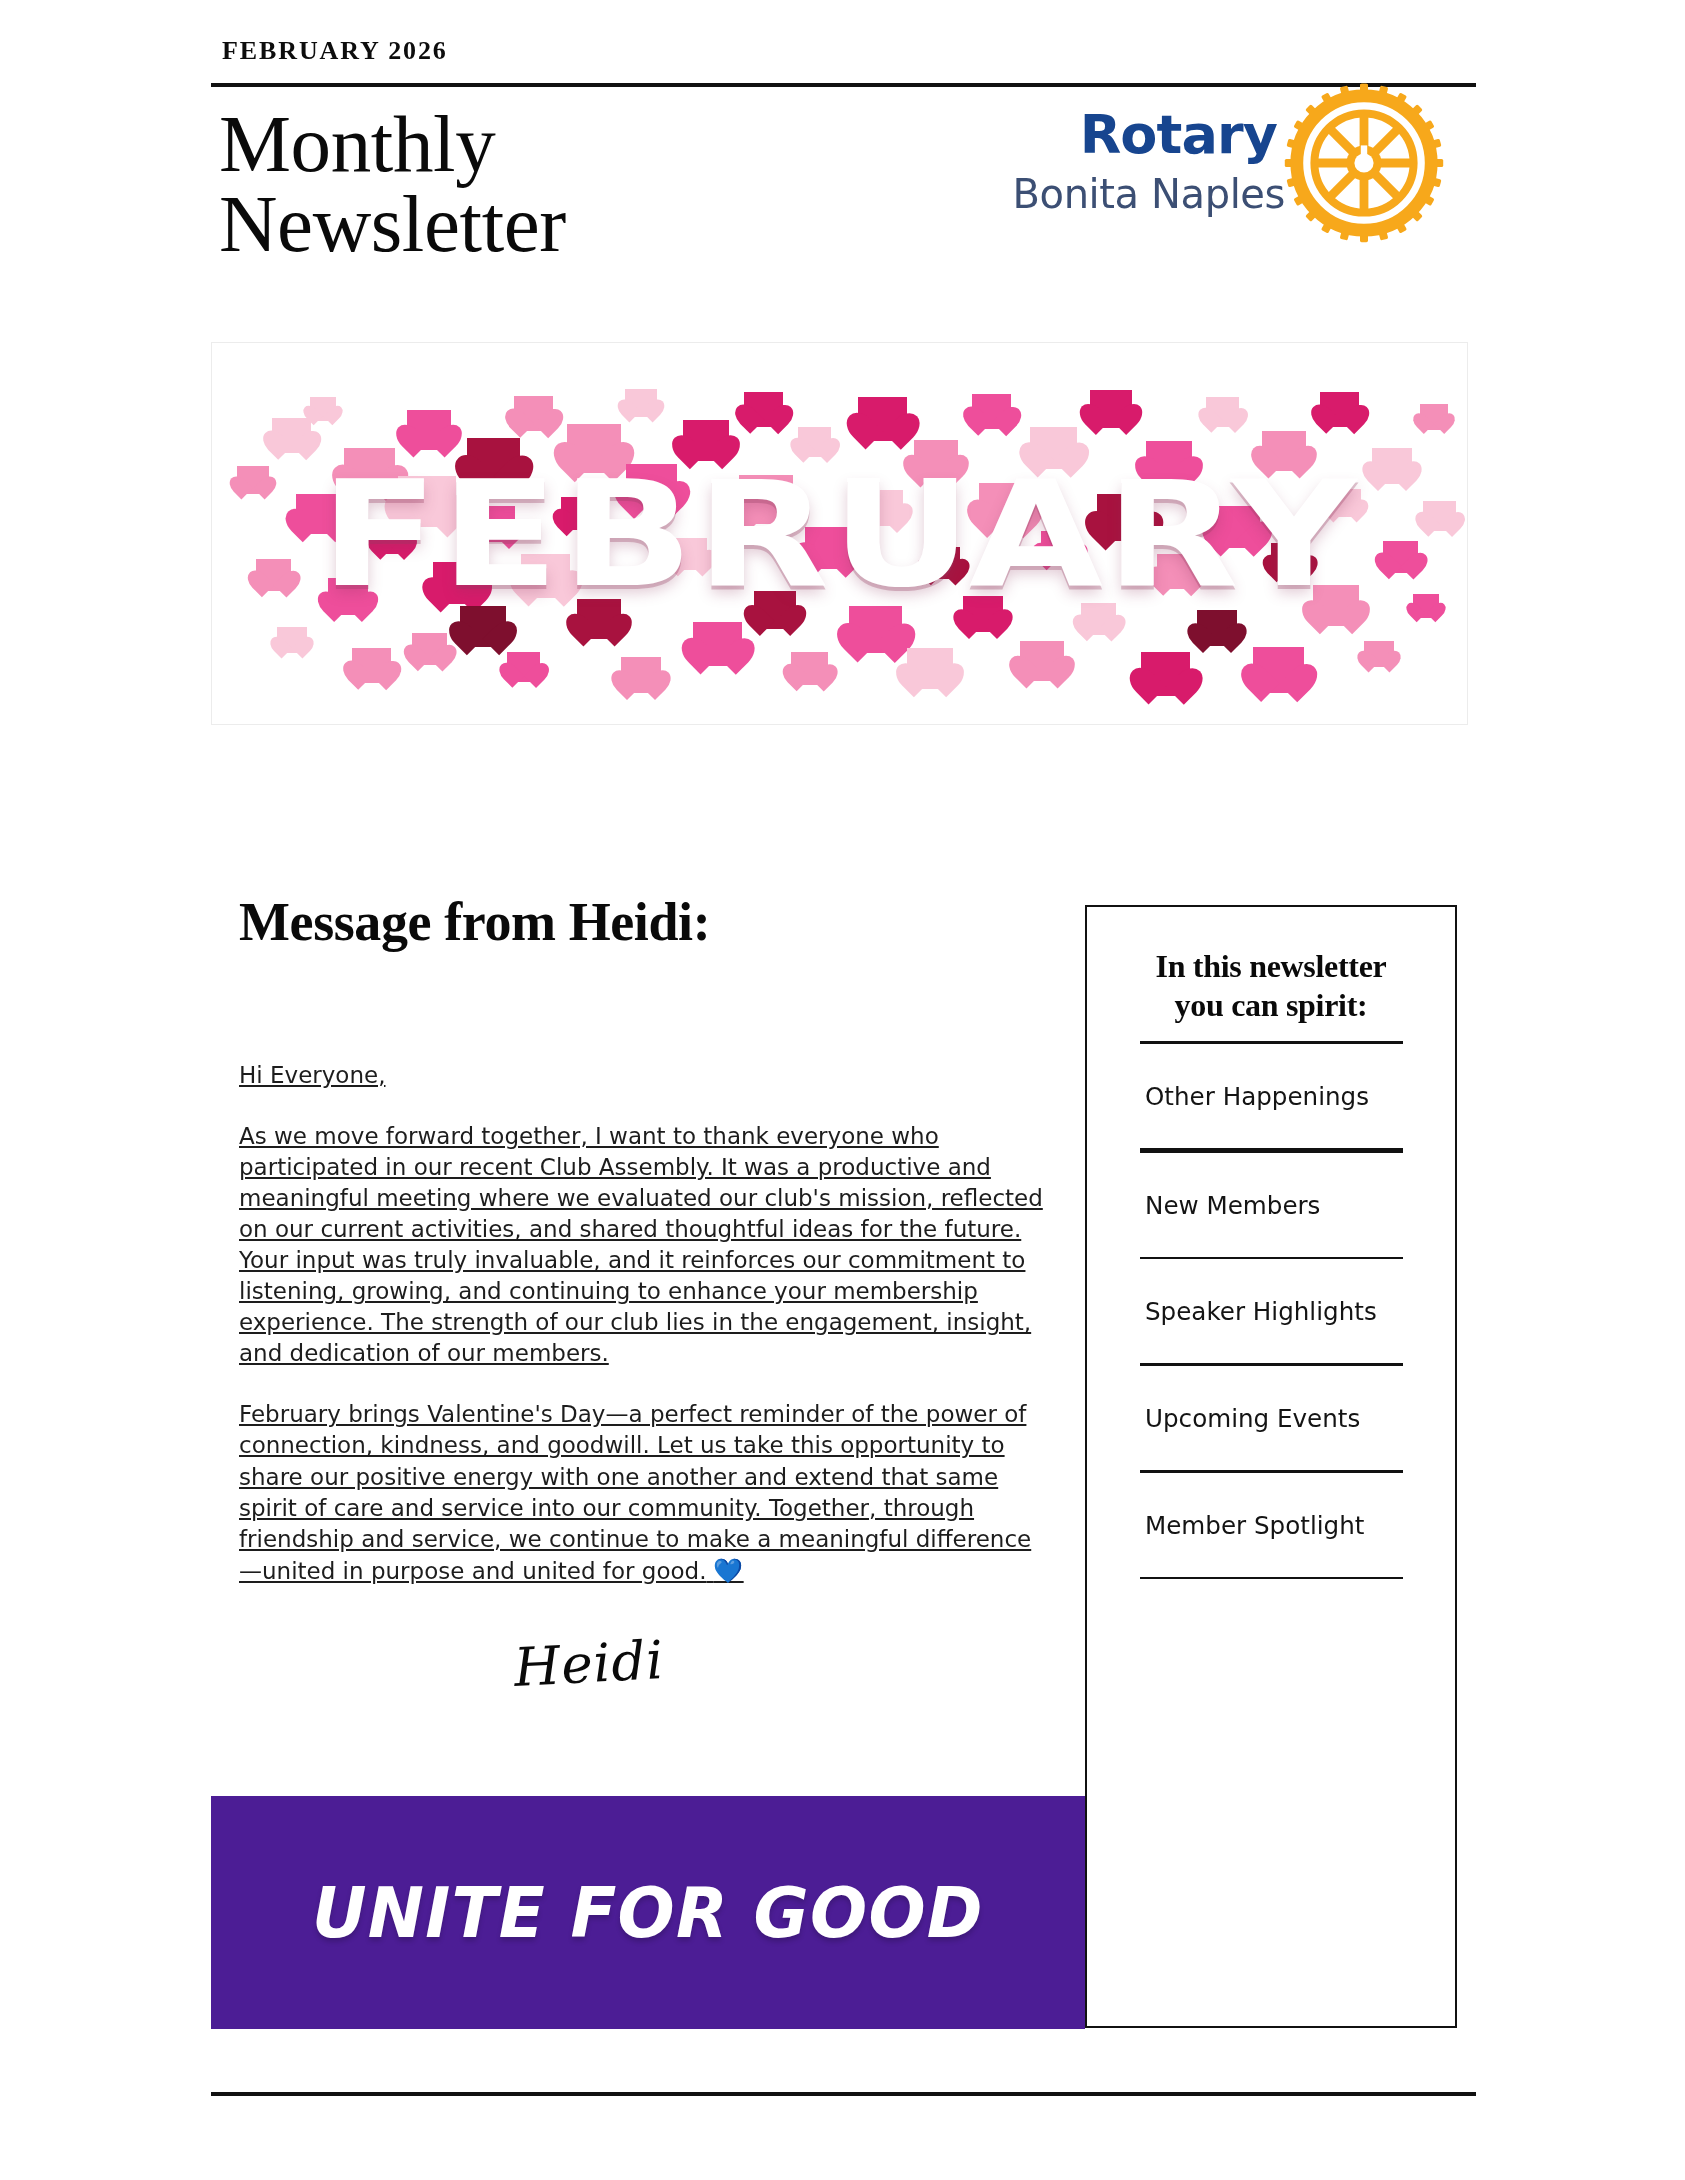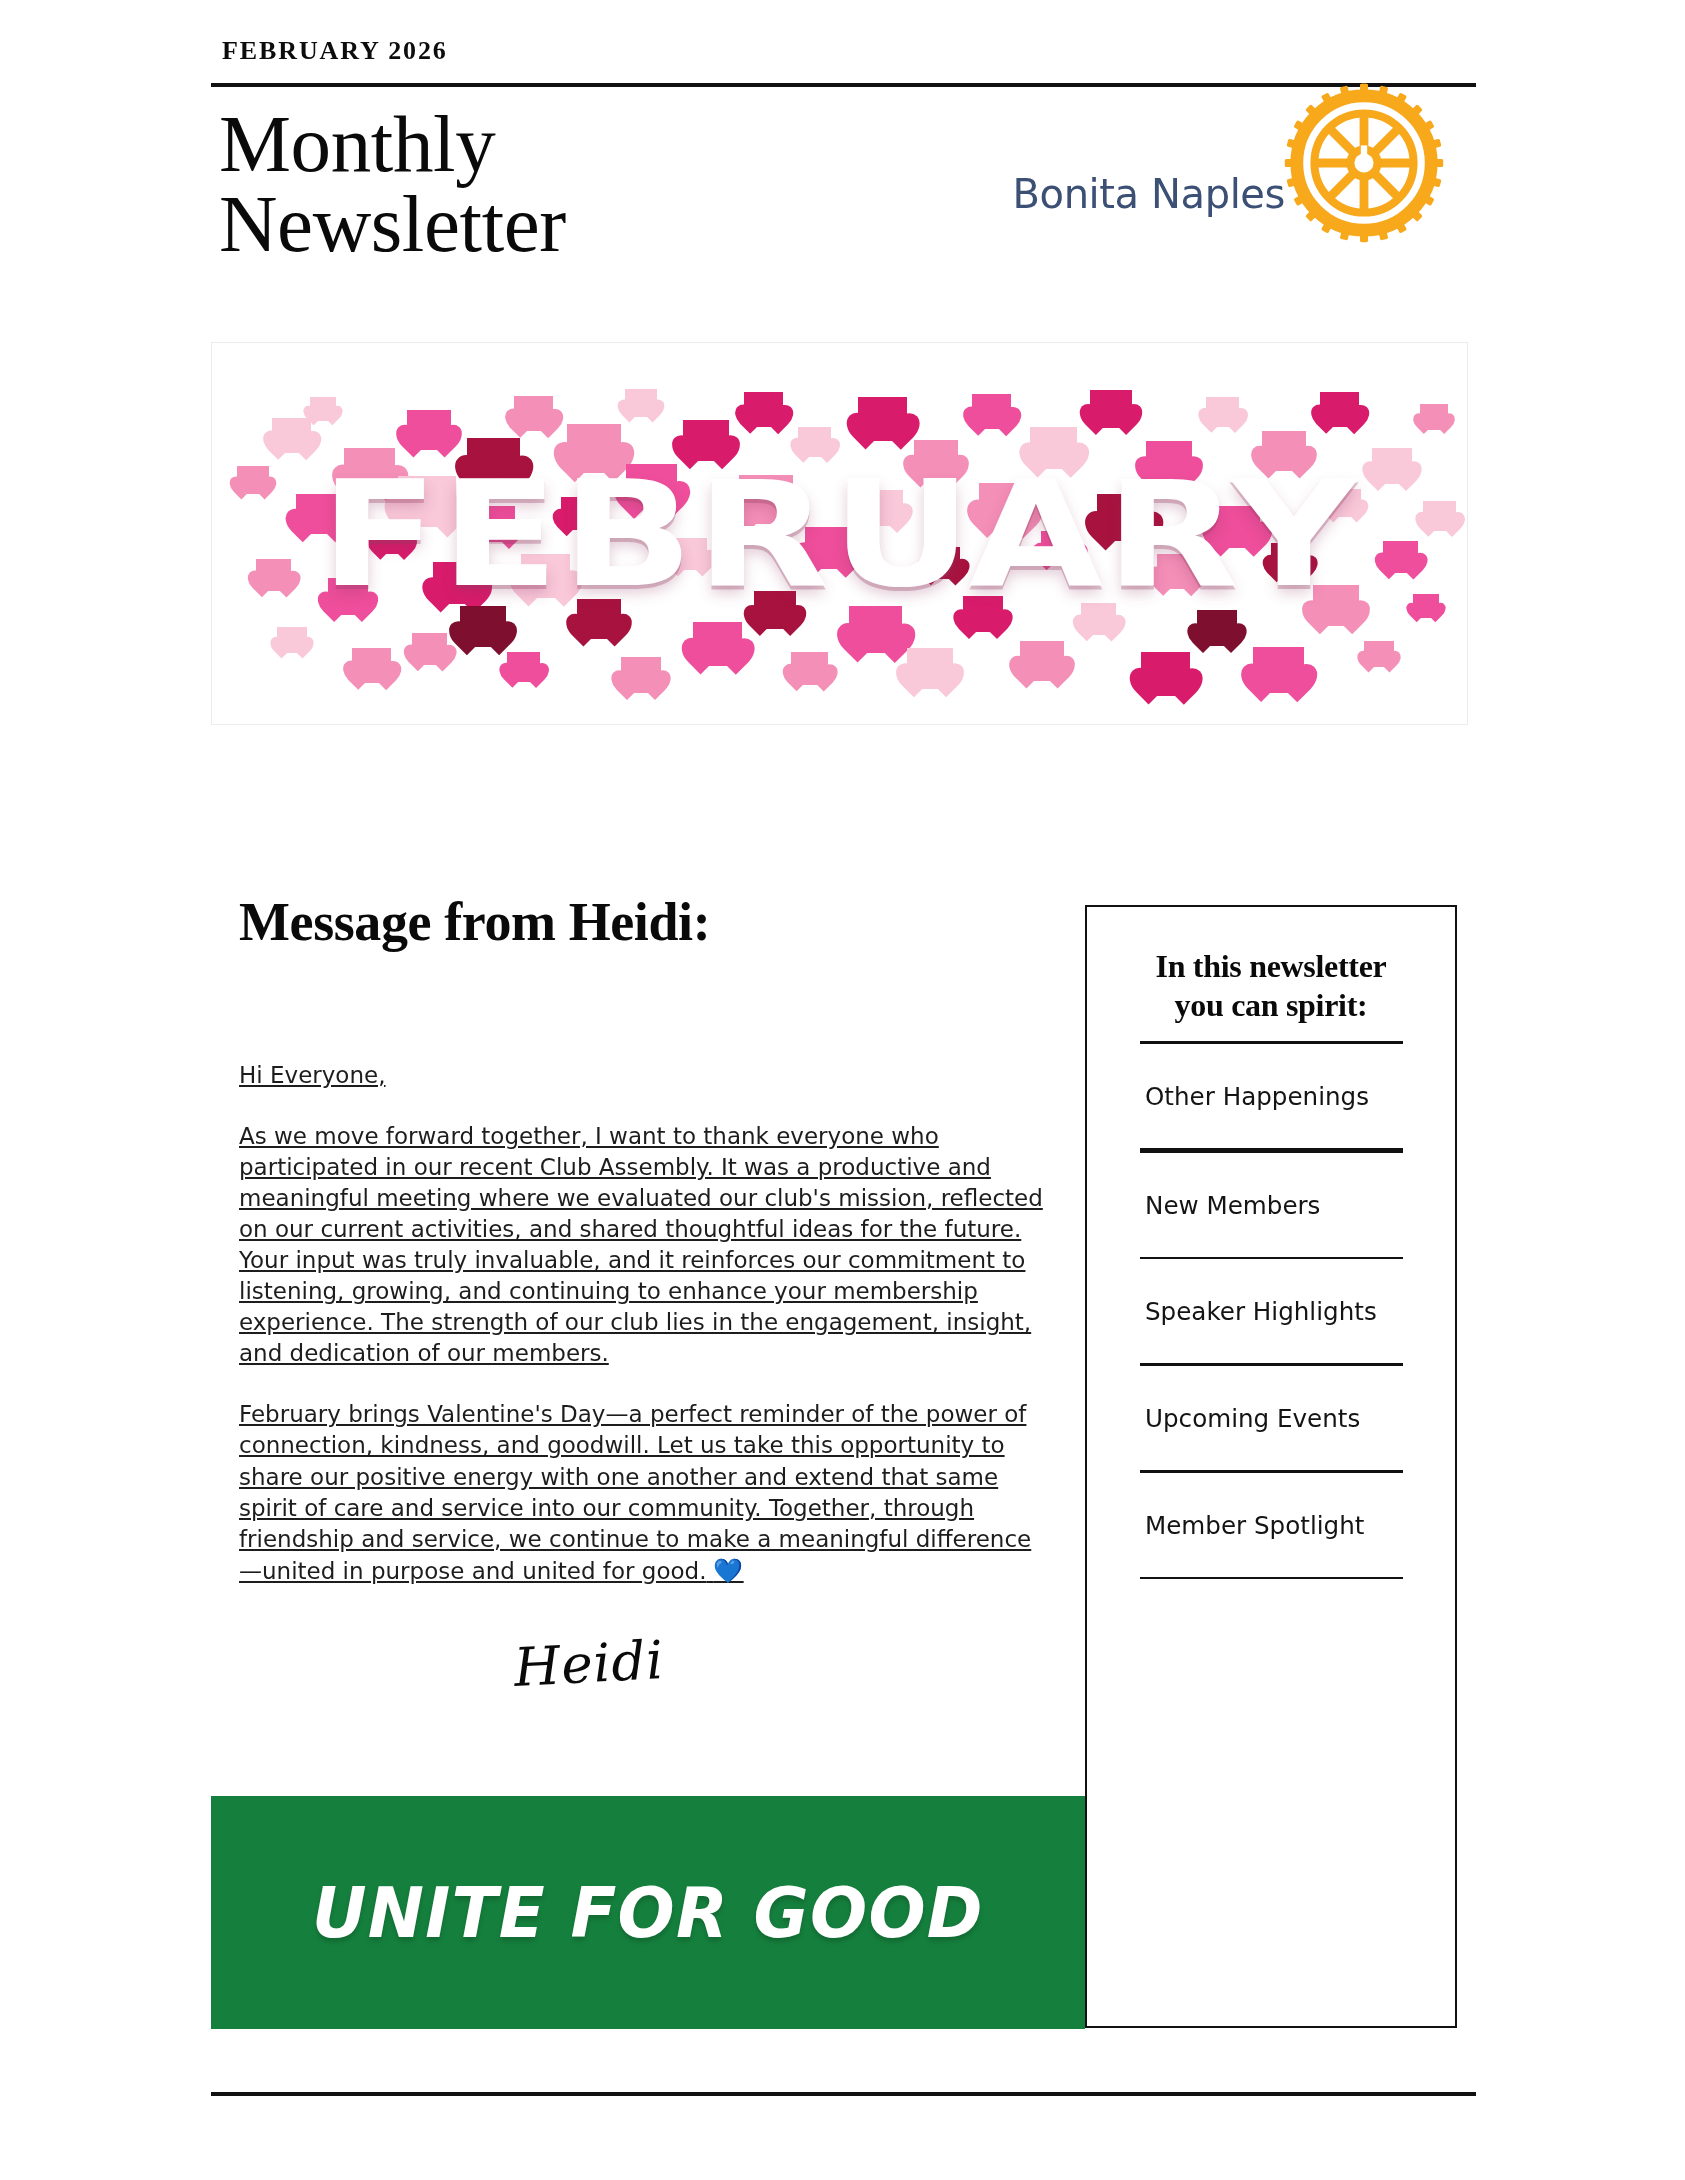--- a/index.html
+++ b/index.html
@@ -203,21 +203,21 @@
     white-space: nowrap;
   }
 
   
   .unite-banner {
     position: absolute;
     left: 211px;
     top: 1796px;
     width: 874px;
     height: 233px;
-    background: #15803d;
+    background: #4c1d95;
     display: flex;
     align-items: center;
     justify-content: center;
   }
   .unite-text {
     font-family: "DejaVu Sans", sans-serif;
     font-size: 70px;
     font-weight: 700;
     font-style: italic;
     color: #ffffff;
@@ -291,20 +291,21 @@
 
   <div class="issue-date">FEBRUARY 2026</div>
   <div class="masthead-rule"></div>
 
   <div class="masthead-title">
     <span class="l1">Monthly</span>
     <span class="l2">Newsletter</span>
   </div>
 
   <div class="logo">
+    <div class="logo-wordmark">Rotary</div>
     <div class="logo-clubname">Bonita Naples</div>
     <div class="logo-wheel">
       <svg viewBox="0 0 200 200" width="160" height="160" aria-hidden="true">
         <g fill="#F7A81B">
 
           <g id="teeth">
             <g>
               <rect x="95" y="1" width="10" height="20" rx="2"></rect>
             </g>
           </g>

